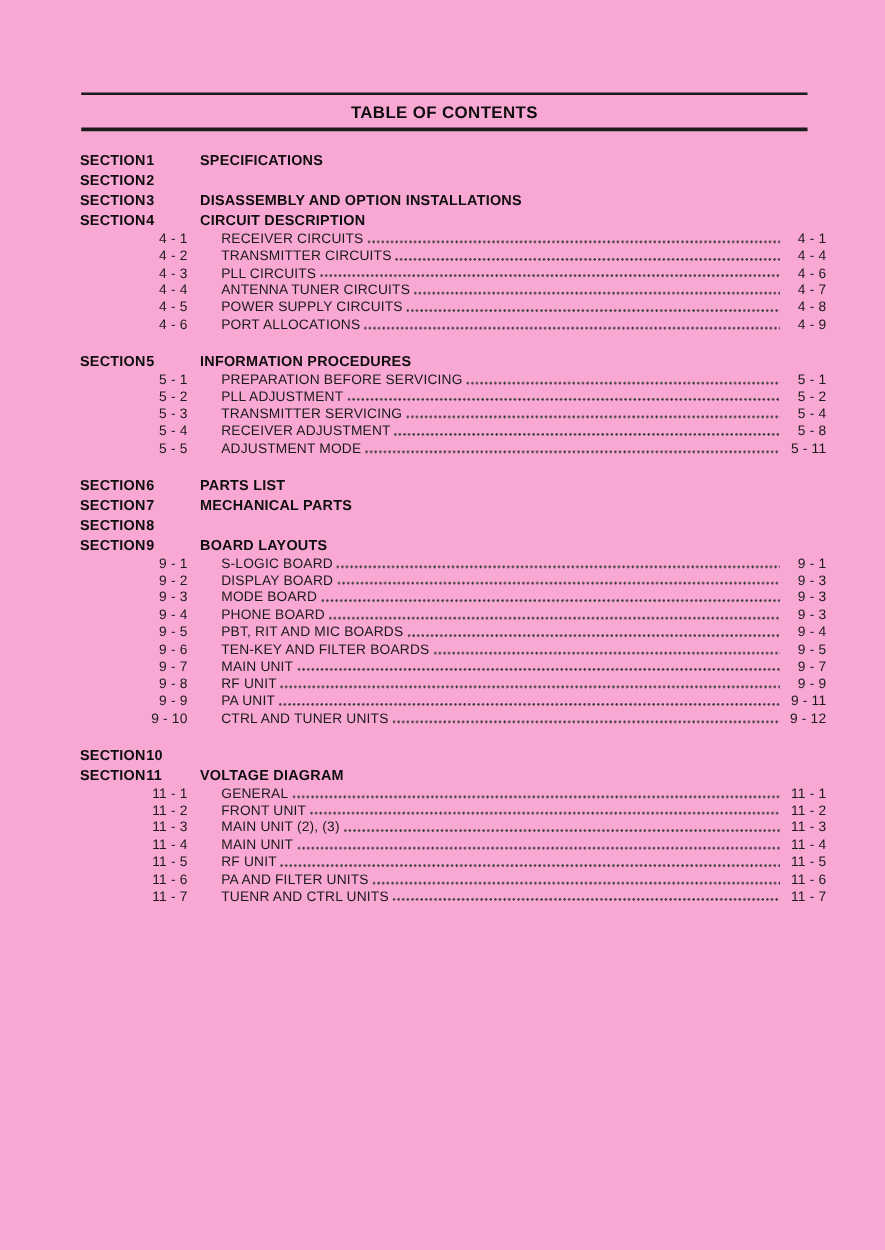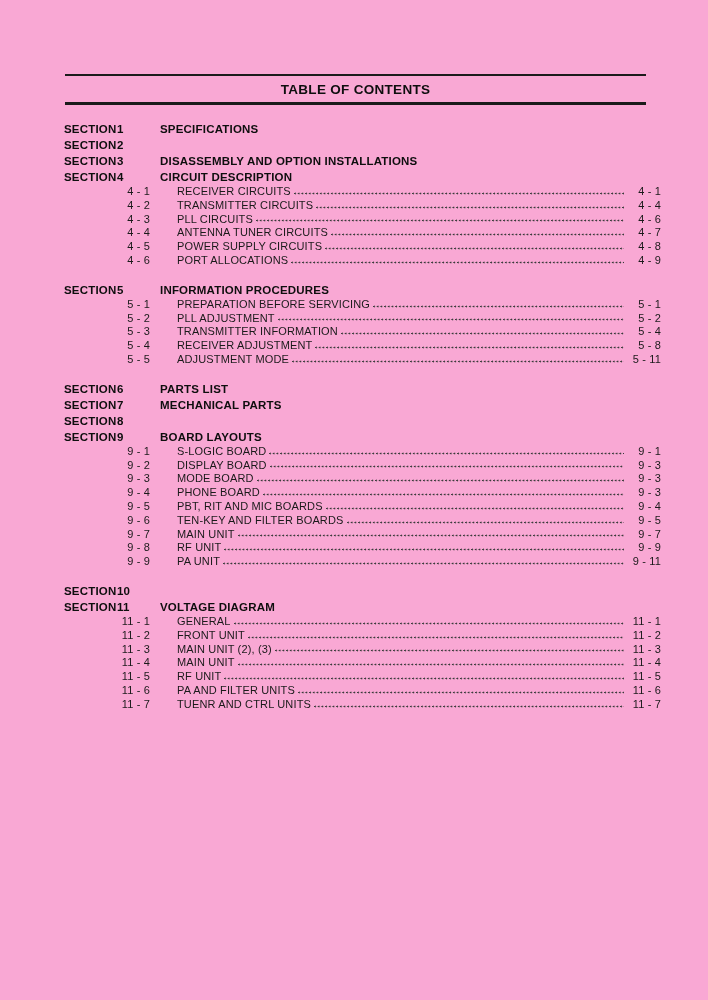--- a/index.html
+++ b/index.html
@@ -194,21 +194,21 @@
 
   <div class="item">
     <span class="num">5 - 2</span>
     <span class="ititle">PLL ADJUSTMENT</span>
     <span class="leader"></span>
     <span class="ipage">5 - 2</span>
   </div>
 
   <div class="item">
     <span class="num">5 - 3</span>
-    <span class="ititle">TRANSMITTER INFORMATION</span>
+    <span class="ititle">TRANSMITTER SERVICING</span>
     <span class="leader"></span>
     <span class="ipage">5 - 4</span>
   </div>
 
   <div class="item">
     <span class="num">5 - 4</span>
     <span class="ititle">RECEIVER ADJUSTMENT</span>
     <span class="leader"></span>
     <span class="ipage">5 - 8</span>
   </div>
@@ -311,20 +311,26 @@
     <span class="ipage">9 - 9</span>
   </div>
 
   <div class="item">
     <span class="num">9 - 9</span>
     <span class="ititle">PA UNIT</span>
     <span class="leader"></span>
     <span class="ipage">9 - 11</span>
   </div>
 
+  <div class="item">
+    <span class="num">9 - 10</span>
+    <span class="ititle">CTRL AND TUNER UNITS</span>
+    <span class="leader"></span>
+    <span class="ipage">9 - 12</span>
+  </div>
 </div>
   </div>
 
   <div class="sec group-gap">
     <div class="sec-heading">
       <span class="slabel">SECTION</span>
       <span class="snum">10</span>
     </div>
     <div class="items"></div>
   </div>

